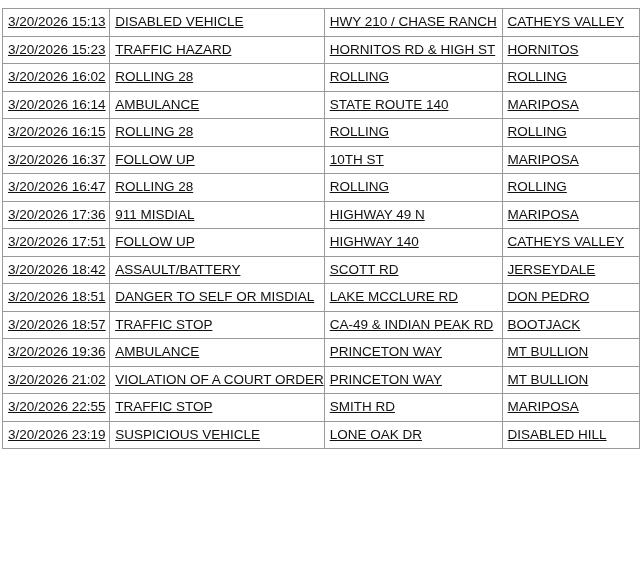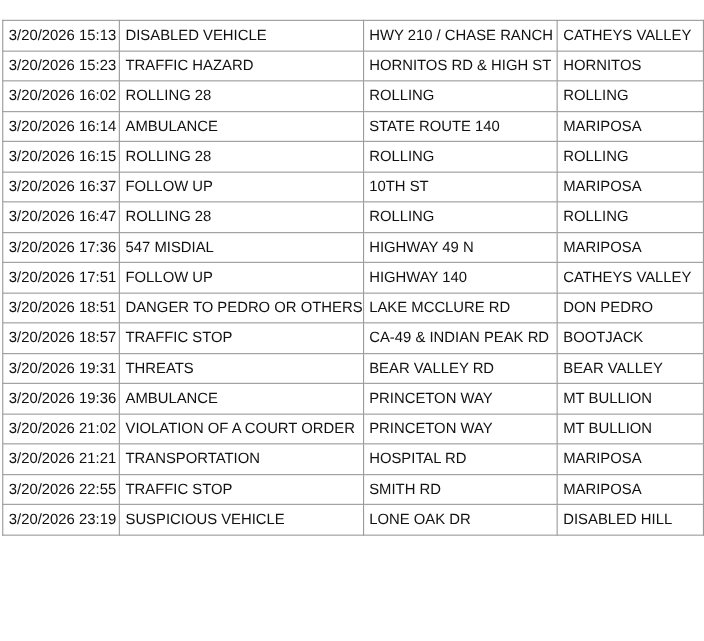--- a/index.html
+++ b/index.html
@@ -6,26 +6,27 @@
       margin: 0;
       padding: 0;
       background: #ffffff;
       width: 640px;
       height: 583px;
       overflow: hidden;
     }
     .log-table {
       position: absolute;
       left: 2px;
-      top: 18px;
+      top: 8px;
       border-collapse: collapse;
       font-family: "Liberation Sans", sans-serif;
       font-size: 13.5px;
       color: #111111;
       table-layout: fixed;
+      text-decoration: underline;
     }
     .log-table td {
       border: 1px solid #9a9a9a;
       height: 26.5px;
       padding: 0 0 0 5px;
       white-space: nowrap;
       overflow: hidden;
       vertical-align: middle;
       line-height: 16px;
     }
@@ -90,75 +91,69 @@
 
   <tr>
     <td>3/20/2026 16:47</td>
     <td>ROLLING 28</td>
     <td>ROLLING</td>
     <td>ROLLING</td>
   </tr>
 
   <tr>
     <td>3/20/2026 17:36</td>
-    <td>547 MISDIAL</td>
+    <td>911 MISDIAL</td>
     <td>HIGHWAY 49 N</td>
     <td>MARIPOSA</td>
   </tr>
 
   <tr>
     <td>3/20/2026 17:51</td>
     <td>FOLLOW UP</td>
     <td>HIGHWAY 140</td>
     <td>CATHEYS VALLEY</td>
   </tr>
 
+  <tr>
+    <td>3/20/2026 18:42</td>
+    <td>ASSAULT/BATTERY</td>
+    <td>SCOTT RD</td>
+    <td>JERSEYDALE</td>
+  </tr>
 
   <tr>
     <td>3/20/2026 18:51</td>
-    <td>DANGER TO PEDRO OR OTHERS</td>
+    <td>DANGER TO SELF OR MISDIAL</td>
     <td>LAKE MCCLURE RD</td>
     <td>DON PEDRO</td>
   </tr>
 
   <tr>
     <td>3/20/2026 18:57</td>
     <td>TRAFFIC STOP</td>
     <td>CA-49 &amp; INDIAN PEAK RD</td>
     <td>BOOTJACK</td>
   </tr>
 
-  <tr>
-    <td>3/20/2026 19:31</td>
-    <td>THREATS</td>
-    <td>BEAR VALLEY RD</td>
-    <td>BEAR VALLEY</td>
-  </tr>
 
   <tr>
     <td>3/20/2026 19:36</td>
     <td>AMBULANCE</td>
     <td>PRINCETON WAY</td>
     <td>MT BULLION</td>
   </tr>
 
 
   <tr>
     <td>3/20/2026 21:02</td>
     <td>VIOLATION OF A COURT ORDER</td>
     <td>PRINCETON WAY</td>
     <td>MT BULLION</td>
   </tr>
 
-  <tr>
-    <td>3/20/2026 21:21</td>
-    <td>TRANSPORTATION</td>
-    <td>HOSPITAL RD</td>
-    <td>MARIPOSA</td>
-  </tr>
 
 
   <tr>
     <td>3/20/2026 22:55</td>
     <td>TRAFFIC STOP</td>
     <td>SMITH RD</td>
     <td>MARIPOSA</td>
   </tr>
 
   <tr>

